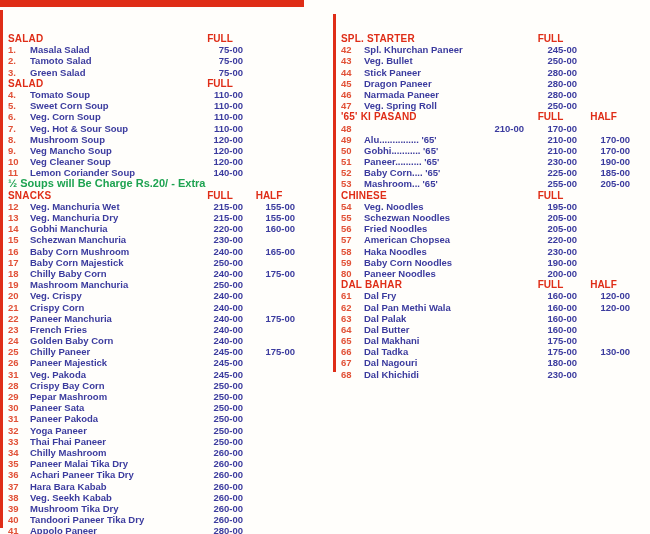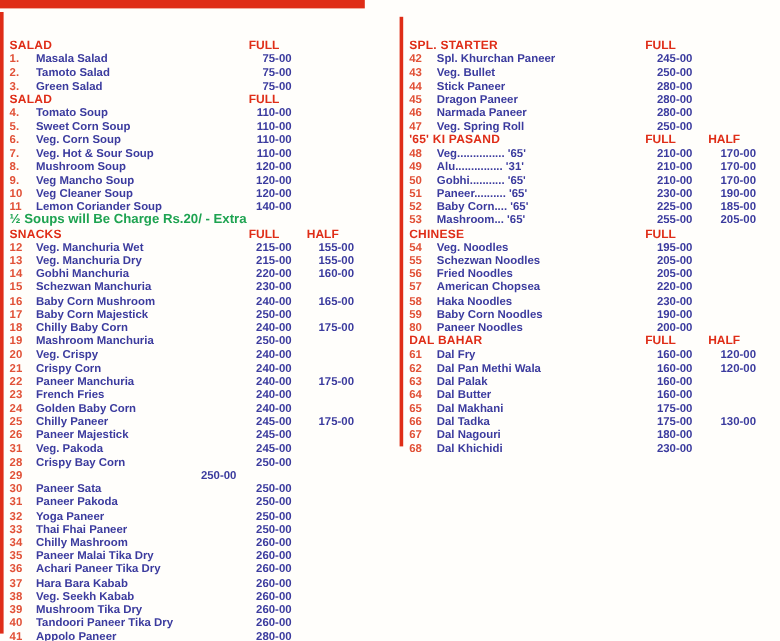--- a/index.html
+++ b/index.html
@@ -244,20 +244,21 @@
       <span class="half"></span>
     </div>
     <div class="row item-row">
       <span class="num">28</span>
       <span class="name">Crispy Bay Corn</span>
       <span class="full">250-00</span>
       <span class="half"></span>
     </div>
     <div class="row item-row">
       <span class="num">29</span>
+      <span class="name">Pepar Mashroom</span>
       <span class="full">250-00</span>
       <span class="half"></span>
     </div>
     <div class="row item-row">
       <span class="num">30</span>
       <span class="name">Paneer Sata</span>
       <span class="full">250-00</span>
       <span class="half"></span>
     </div>
     <div class="row item-row">
@@ -369,27 +370,26 @@
       <span class="full">250-00</span>
       <span class="half"></span>
     </div>
     <div class="row header-row">
       <span class="sec-title">'65' KI PASAND</span>
       <span class="full-h">FULL</span>
       <span class="half-h">HALF</span>
     </div>
     <div class="row item-row">
       <span class="num">48</span>
-      <span class="name">Veg............... '65'</span>
       <span class="full">210-00</span>
       <span class="half">170-00</span>
     </div>
     <div class="row item-row">
       <span class="num">49</span>
-      <span class="name">Alu............... '31'</span>
+      <span class="name">Alu............... '65'</span>
       <span class="full">210-00</span>
       <span class="half">170-00</span>
     </div>
     <div class="row item-row">
       <span class="num">50</span>
       <span class="name">Gobhi........... '65'</span>
       <span class="full">210-00</span>
       <span class="half">170-00</span>
     </div>
     <div class="row item-row">

